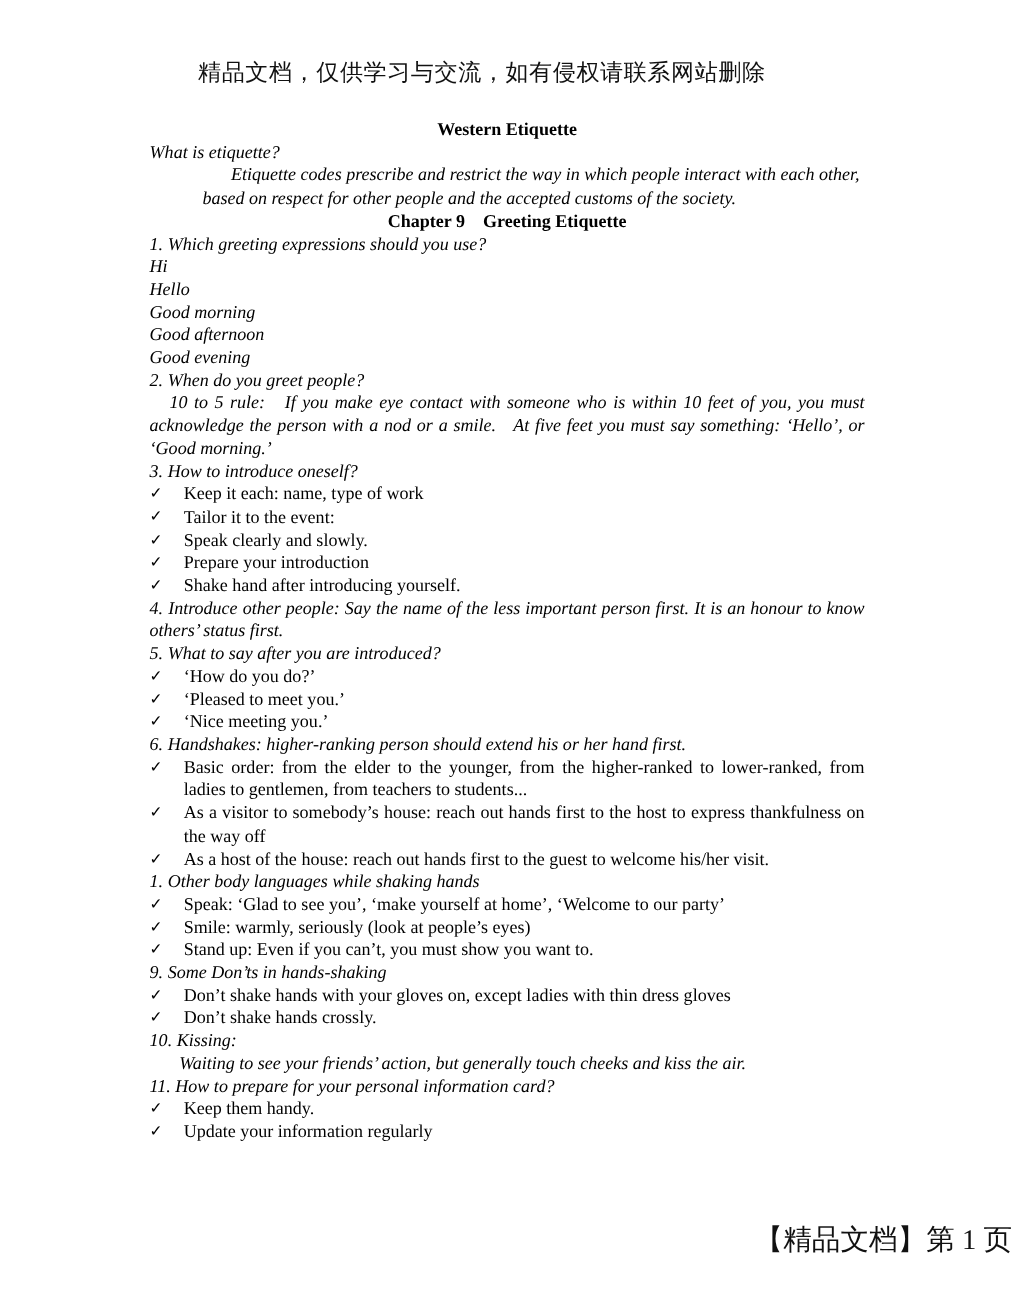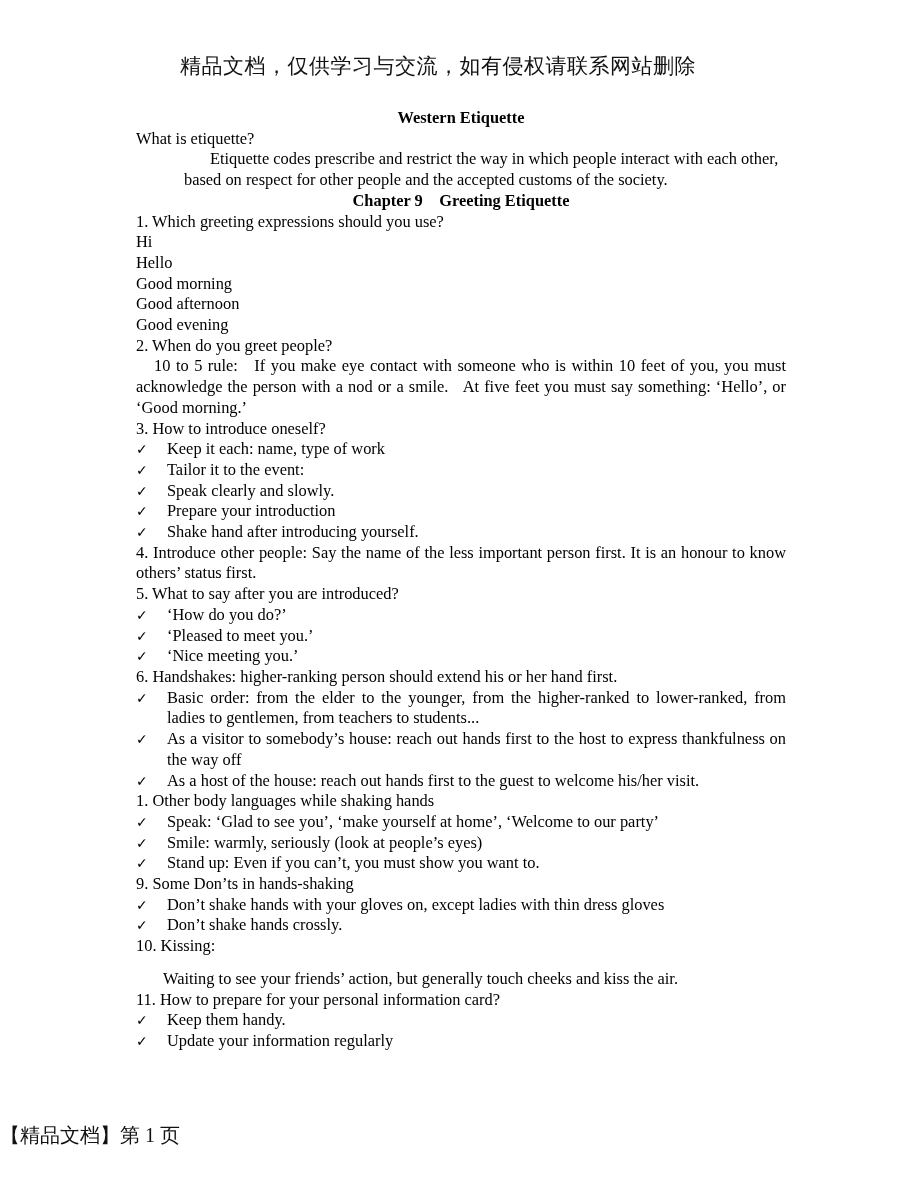--- a/index.html
+++ b/index.html
@@ -11,33 +11,33 @@
     .header {
       position: absolute; top: 52px; left: 0; width: 876px; text-align: center;
       font-size: 21px; letter-spacing: 0.5px; color: #111;
     }
     .content {
       position: absolute; top: 108px; left: 136px; width: 650px;
       font-size: 16.4px; line-height: 20.7px;
     }
     .title { text-align: center; font-weight: bold; }
     .chapter { text-align: center; font-weight: bold; white-space: pre; }
-    .line { white-space: normal; }
+    .line { white-space: normal; font-style: italic; }
     .justify { text-align: justify; }
     .indent1 { text-indent: 26px; margin-left: 48px; }
     .indent2 { text-indent: 18px; }
-    .indent3 { padding-left: 27px; margin-top: 12px; }
+    .indent3 { padding-left: 27px; }
     .check {
       display: flex; align-items: flex-start;
     }
     .check .mark { width: 31px; flex: 0 0 31px; font-family: "DejaVu Sans", sans-serif; font-size: 14px; line-height: 20.7px; }
     .check .txt { flex: 1; text-align: justify; }
     .footer {
-      position: absolute; top: 1109px; left: 0; width: 920px; text-align: left;
-      font-size: 20px; color: #111; margin-top: 13px;
+      position: absolute; top: 1109px; left: 0; width: 920px; text-align: right;
+      font-size: 26px; color: #111;
     }
   </style>
 </head>
 <body>
 
 <div class="header">精品文档，仅供学习与交流，如有侵权请联系网站删除</div>
 
 <div class="content">
   <div class="title">Western Etiquette</div>
   <div class="line">What is etiquette?</div>

